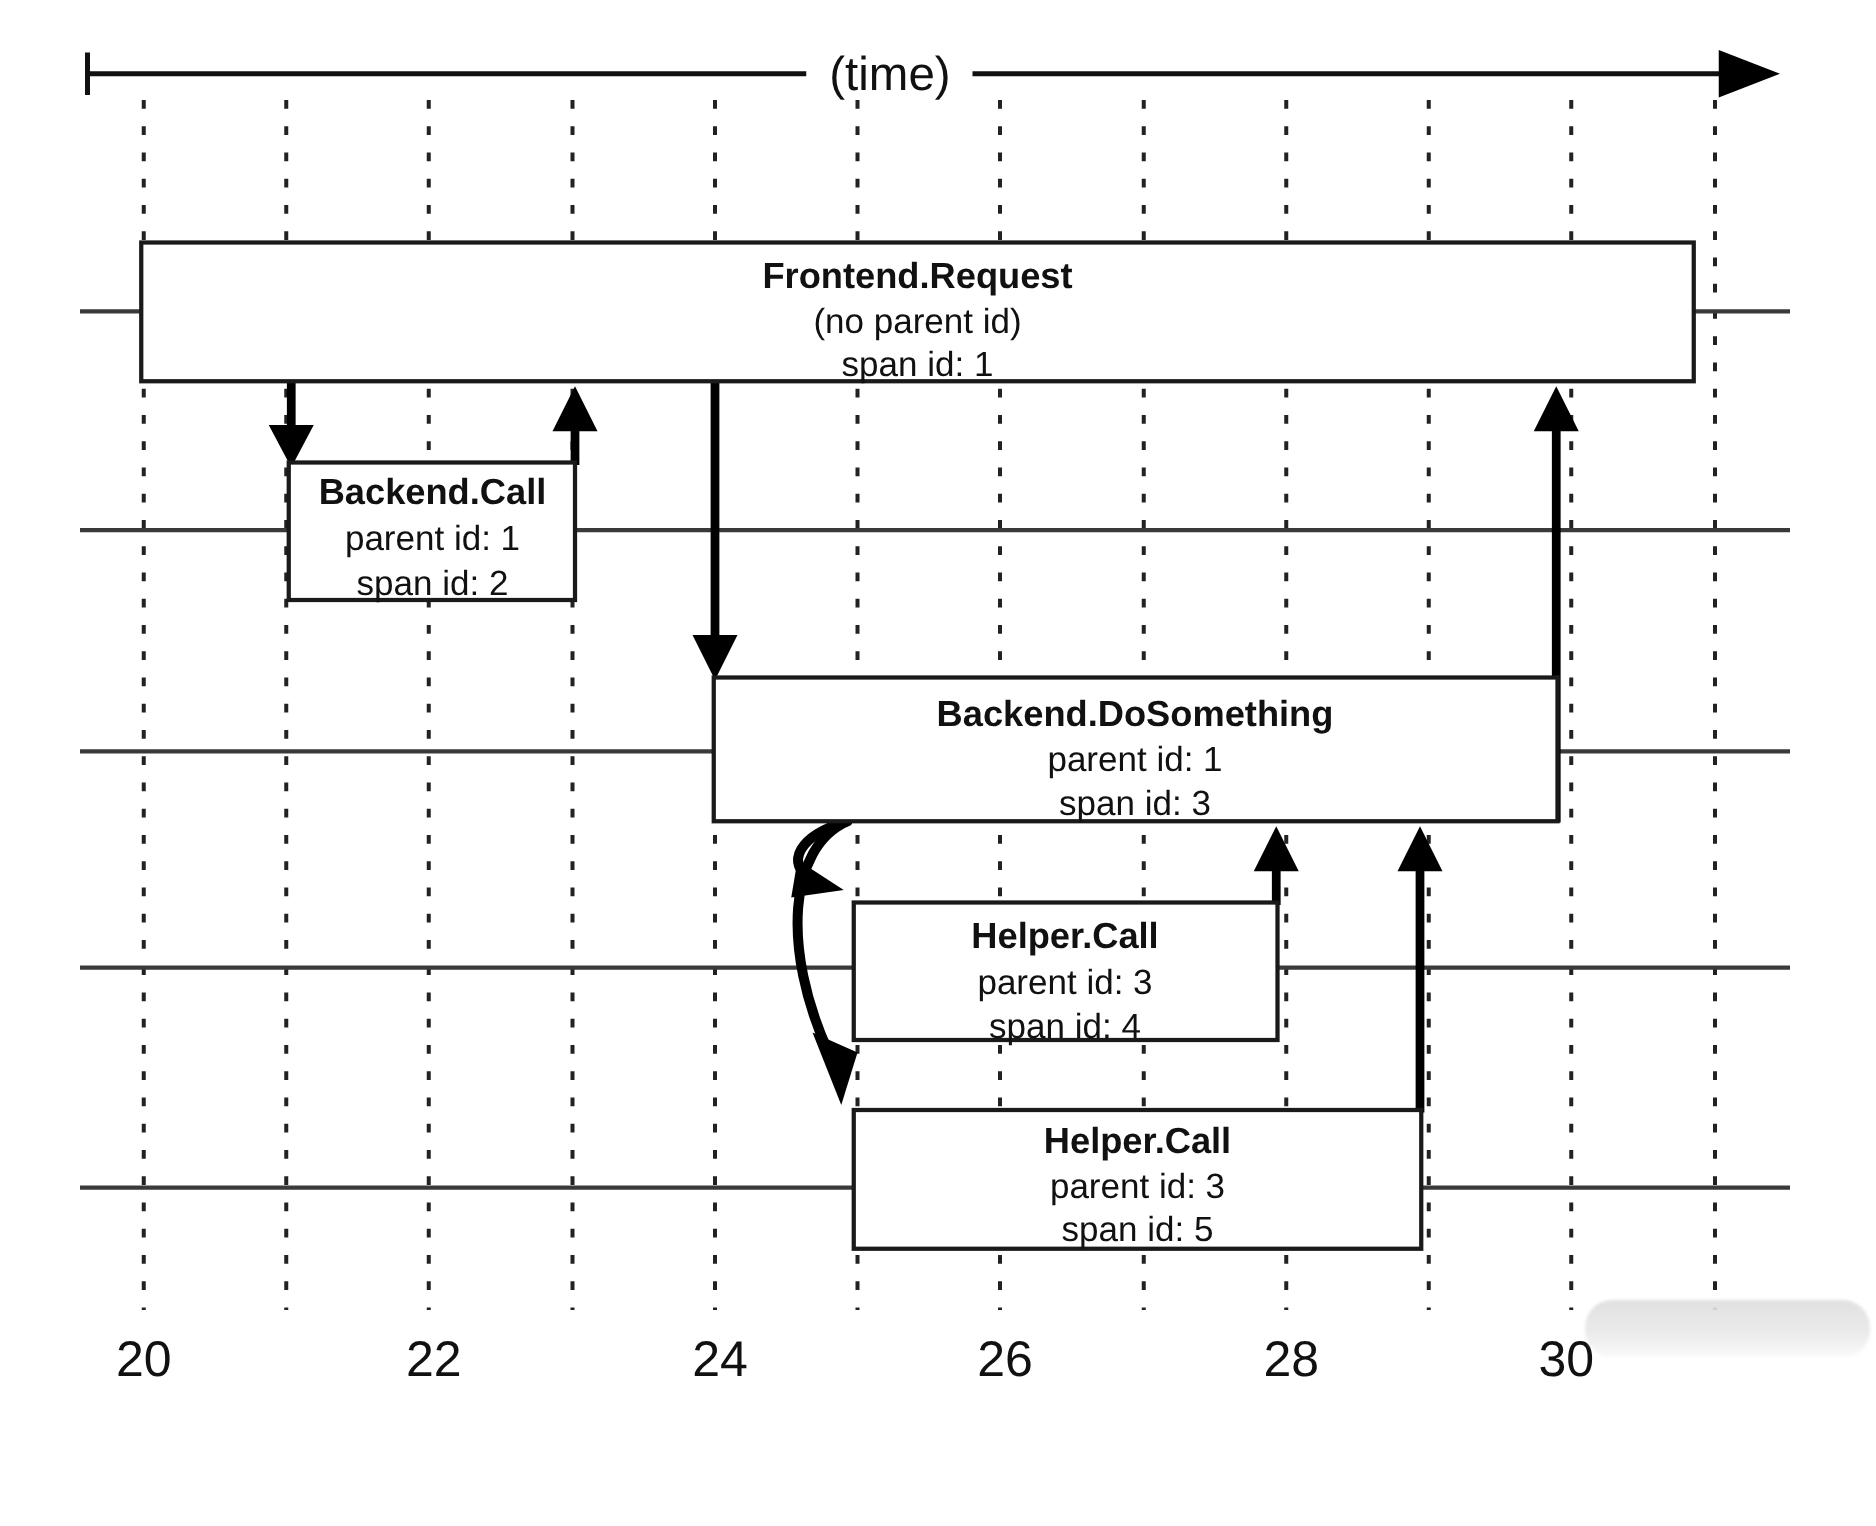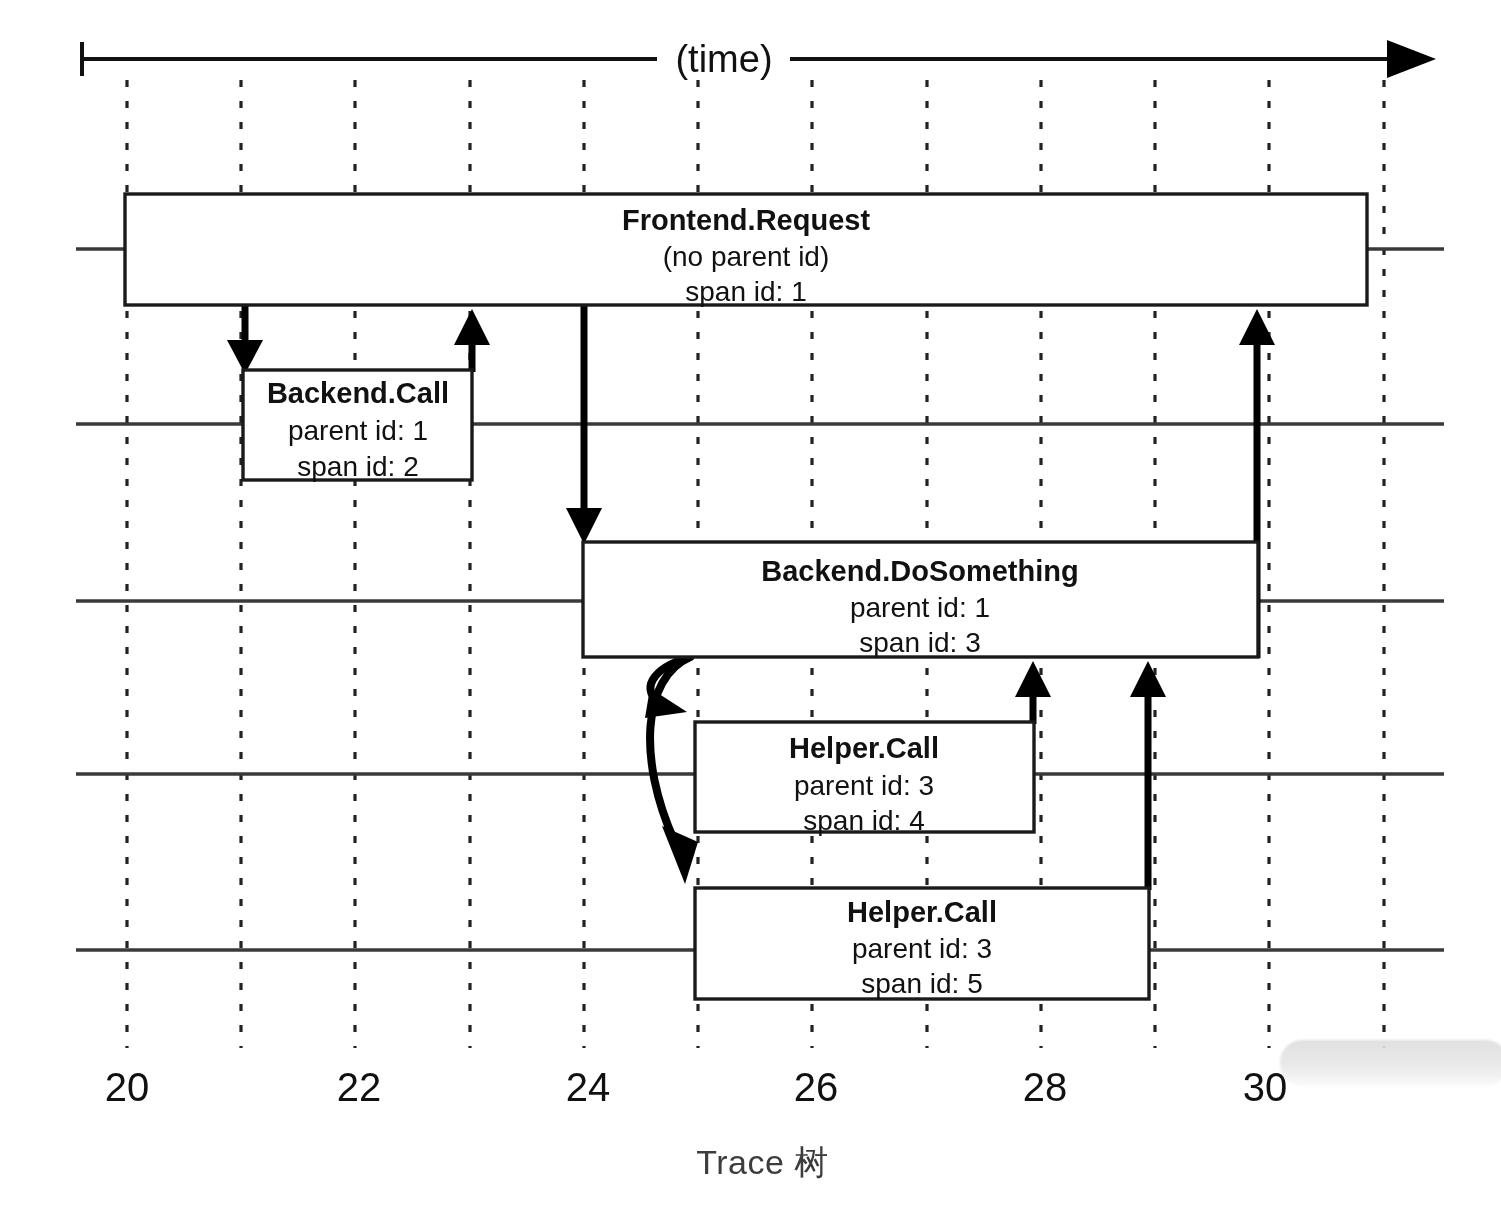--- a/index.html
+++ b/index.html
@@ -10,21 +10,21 @@
   body {
     width: 1501px;
     height: 1221px;
     font-family: "Liberation Sans", sans-serif;
     color: #1a1a1a;
     overflow: hidden;
     position: relative;
   }
   #figure {
     position: absolute;
-    left: 12px;
+    left: 0;
     top: 0;
     width: 1406px;
     height: 1221px;
   }
   svg { display: block; }
 
   .axis-line { stroke: #111; stroke-width: 4; fill: none; }
   .axis-cap  { stroke: #111; stroke-width: 4; }
   .gridline  { stroke: #222; stroke-width: 3.2; stroke-dasharray: 7 14;
                stroke-linecap: butt; fill: none; }
@@ -208,14 +208,13 @@
       <text class="tick-label" x="347" y="1101">22</text>
       <text class="tick-label" x="576" y="1101">24</text>
       <text class="tick-label" x="804" y="1101">26</text>
       <text class="tick-label" x="1033" y="1101">28</text>
       <text class="tick-label" x="1253" y="1101">30</text>
     </g>
   </svg>
 
   <div class="redaction"></div>
 
-  <div class="caption">Trace 树</div>
 </div>
 
 </body></html>

